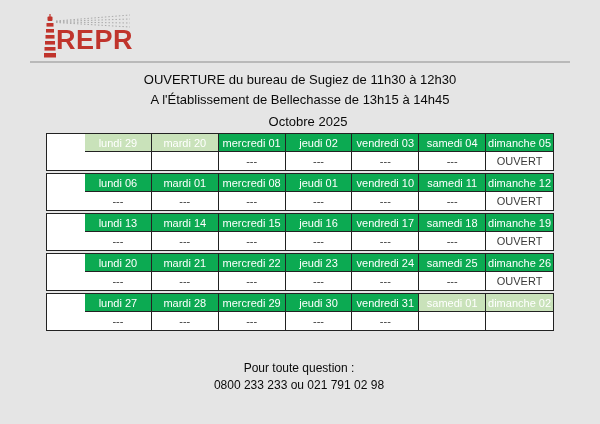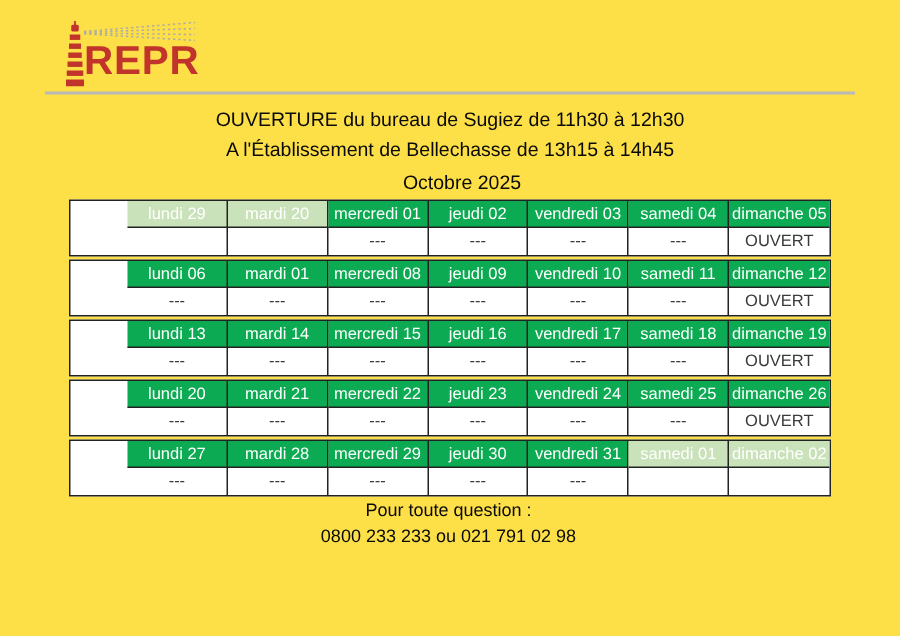--- a/index.html
+++ b/index.html
@@ -9,21 +9,21 @@
     --border:#222222;
   }
   *{box-sizing:border-box;margin:0;padding:0;}
   html,body{background:#ffffff;}
   body{
     width:600px;height:424px;
     font-family:"Liberation Sans", sans-serif;
     color:#000;
     overflow:hidden;
   }
-  .page{width:600px;height:424px;position:relative;background:#fde047;}
+  .page{width:600px;height:424px;position:relative;background:#e5e5e5;}
 
   
   .logo{
     position:absolute;left:40px;top:13px;
     width:200px;height:47px;
   }
   .logo svg{position:absolute;left:0;top:0;color:var(--logo-red);}
   .logo-text{
     position:absolute;left:16px;top:11px;
     font-size:27px;font-weight:700;line-height:32px;
@@ -63,21 +63,21 @@
   .cell:last-child{border-right:none;}
   .day-row .cell{
     background:var(--green);color:#ffffff;
     border-bottom:1px solid var(--border);
   }
   .day-row .cell.muted{background:var(--light-green);}
   .value-row .cell{color:#3a3a3a;}
 
   
   .footer{
-    position:absolute;left:0;top:332px;width:598px;
+    position:absolute;left:0;top:360px;width:598px;
     text-align:center;font-size:12px;line-height:17px;color:#0a0a0a;
   }
 </style>
 </head>
 <body>
 
 <div class="page">
 
   <div class="logo">
     <svg width="95" height="47" viewBox="0 0 95 47" xmlns="http://www.w3.org/2000/svg">
@@ -131,21 +131,21 @@
           <div class="cell">---</div>
           <div class="cell">OUVERT</div>
         </div>
     </div>
 
     <div class="week">
       <div class="row day-row">
           <div class="cell">lundi 06</div>
           <div class="cell">mardi 01</div>
           <div class="cell">mercredi 08</div>
-          <div class="cell">jeudi 09</div>
+          <div class="cell">jeudi 01</div>
           <div class="cell">vendredi 10</div>
           <div class="cell">samedi 11</div>
           <div class="cell">dimanche 12</div>
         </div>
       <div class="row value-row">
           <div class="cell">---</div>
           <div class="cell">---</div>
           <div class="cell">---</div>
           <div class="cell">---</div>
           <div class="cell">---</div>

